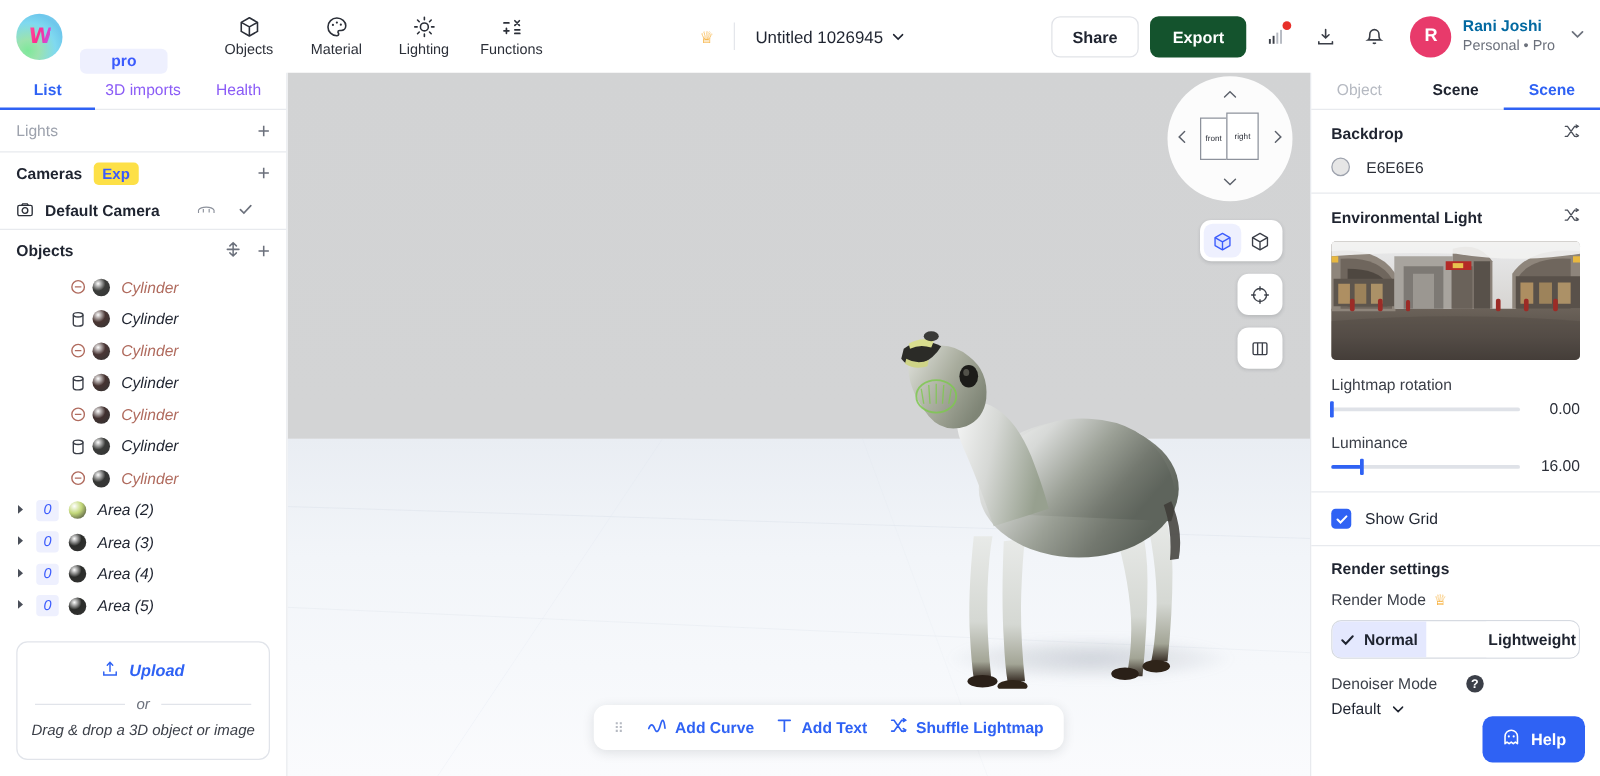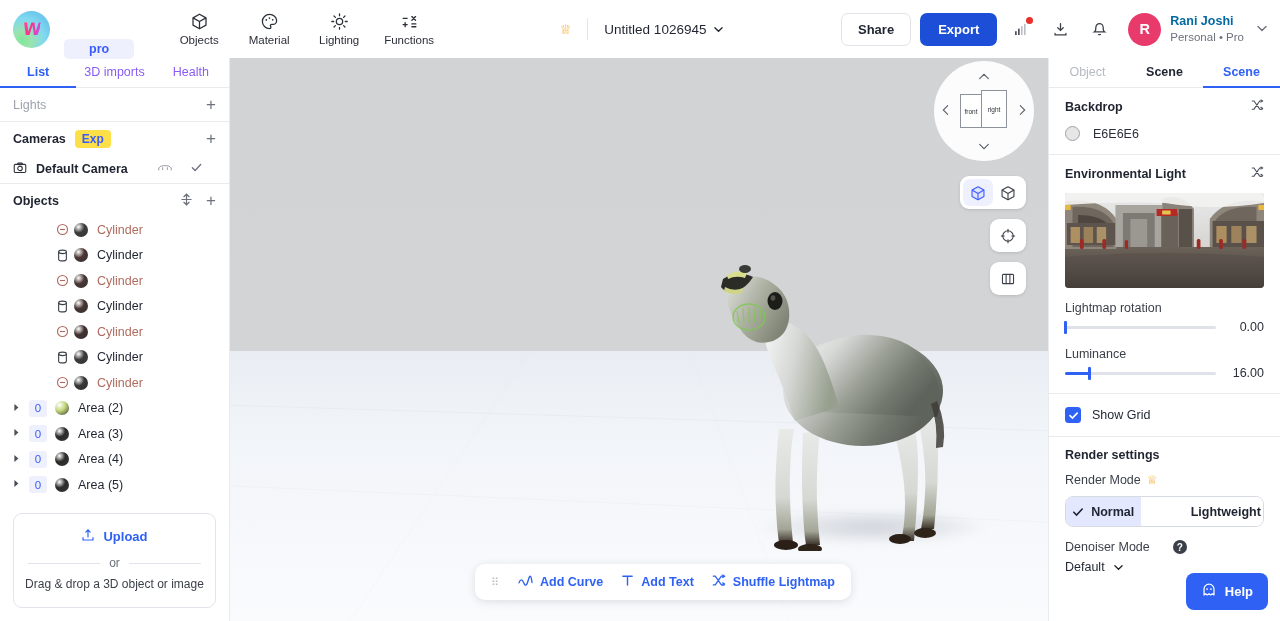--- a/index.html
+++ b/index.html
@@ -49,21 +49,21 @@
     display: flex; align-items: center; gap: 8px; font-size: 13.5px;
     color: #1f2430; cursor: pointer;
   }
   .right-cluster { margin-left: auto; display: flex; align-items: center; gap: 0; padding-right: 12px; }
   .btn-share {
     border: 1px solid #e1e3e8; background: #fff; color: #1f2430;
     font-size: 13px; font-weight: 600; padding: 8px 16px; border-radius: 7px;
     cursor: pointer; font-family: inherit;
   }
   .btn-export {
-    border: none; background: #1d4ed8; color: #fff;
+    border: none; background: #14532d; color: #fff;
     font-size: 13px; font-weight: 600; padding: 9px 18px; border-radius: 7px;
     cursor: pointer; margin-left: 9px; font-family: inherit;
   }
   .icon-btn {
     width: 30px; height: 30px; display: flex; align-items: center; justify-content: center;
     cursor: pointer; position: relative; margin-left: 9px; color: #3b3f48;
   }
   .notif-dot {
     position: absolute; top: 3px; right: 3px; width: 7px; height: 7px;
     border-radius: 50%; background: #e8302a;
@@ -104,41 +104,41 @@
   .sec-div { height: 1px; background: #e8eaee; }
   .exp-badge {
     background: #fde047; color: #3b5bfd; font-size: 12px; font-weight: 600;
     padding: 2px 7px; border-radius: 4px; margin-left: 9px;
   }
   .cam-row {
     display: flex; align-items: center; height: 28px; padding: 0 13px; gap: 9px;
     font-size: 12.5px; font-weight: 600; color: #1f2430; cursor: pointer;
   }
   .cam-row .spacer { flex: 1; }
-  .objlist { overflow: hidden; }
+  .objlist { overflow: hidden; font-style: italic; }
   .obj-row {
     display: flex; align-items: center; height: 25.5px; padding-left: 13px;
     font-size: 12.5px; cursor: pointer; gap: 0;
   }
   .obj-indent { width: 37px; flex-shrink: 0; }
   .obj-toggle { width: 16px; flex-shrink: 0; color: #4a4f59; font-size: 8px; line-height:1; }
   .obj-num {
     width: 18px; height: 17px; background: #eef0fe; color: #3b5bfd;
     font-size: 11.5px; display: flex; align-items: center; justify-content: center;
     border-radius: 3px; flex-shrink: 0; margin-right: 8px;
   }
   .obj-shape-icon { width: 24px; flex-shrink: 0; display: flex; align-items: center; justify-content: center; }
   .mat-ball {
     width: 14px; height: 14px; border-radius: 50%; flex-shrink: 0; margin-right: 9px;
   }
   .obj-label { color: #1f2430; }
   .obj-label.dim { color: #b06b5e; }
   .upload-box {
     margin: auto 13px 13px 13px; border: 1px solid #e1e4ea; border-radius: 9px;
-    padding: 14px 10px 16px; text-align: center; background: #fff;
+    padding: 14px 10px 16px; text-align: center; background: #fff; font-style: italic;
   }
   .upload-link {
     display: flex; align-items: center; justify-content: center; gap: 8px;
     color: #2f62f4; font-size: 13px; font-weight: 600; cursor: pointer;
   }
   .or-row {
     display: flex; align-items: center; gap: 9px; margin: 11px 4px 7px;
     color: #6c717c; font-size: 12px;
   }
   .or-row::before, .or-row::after {

